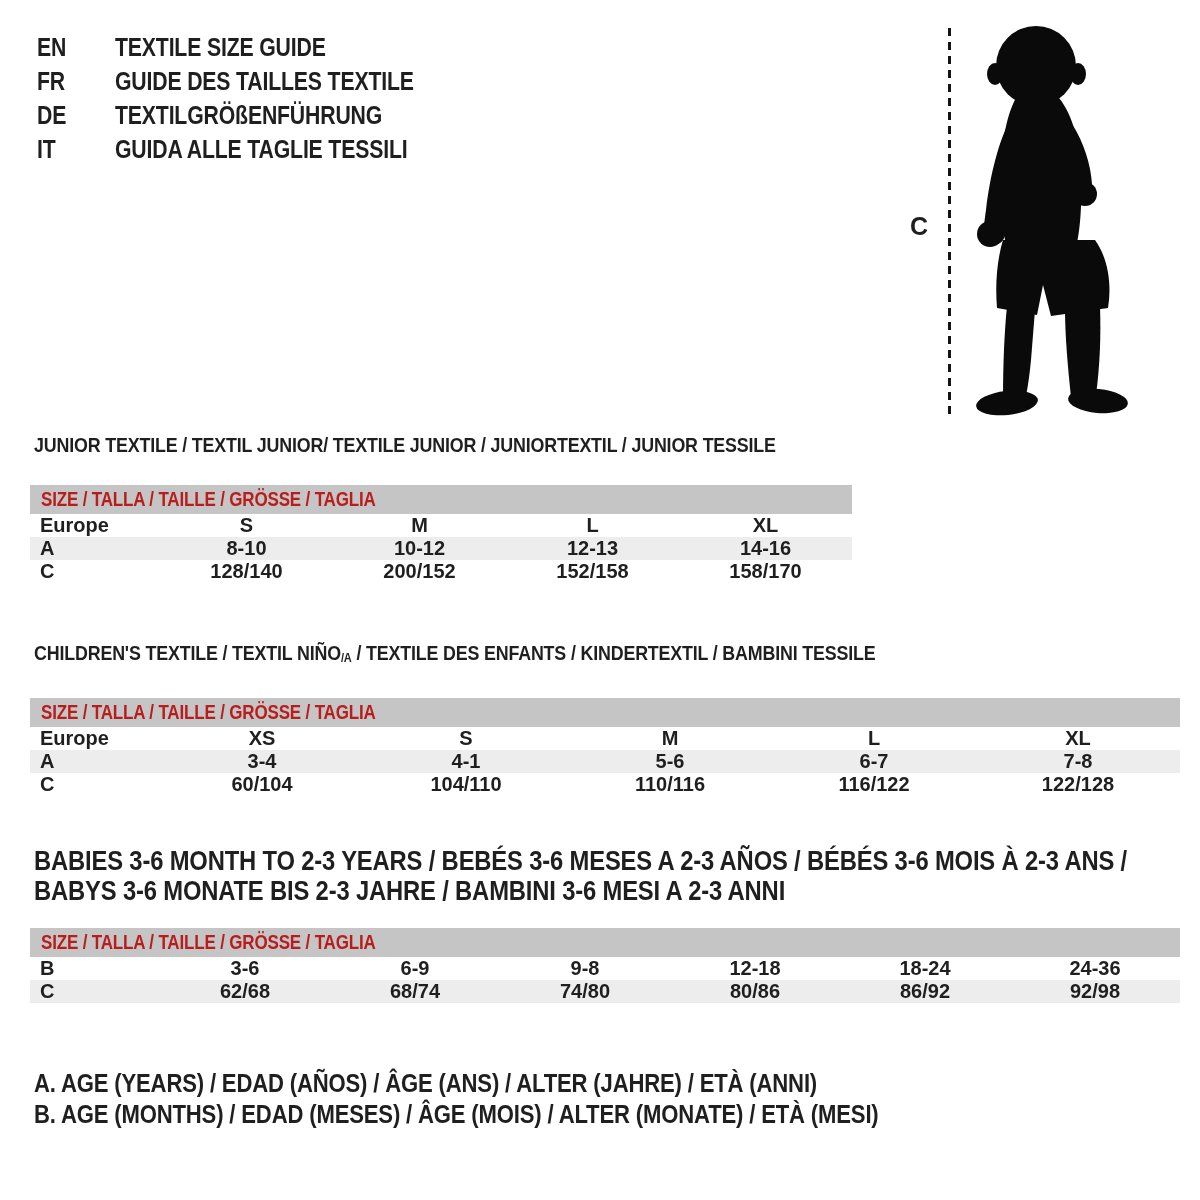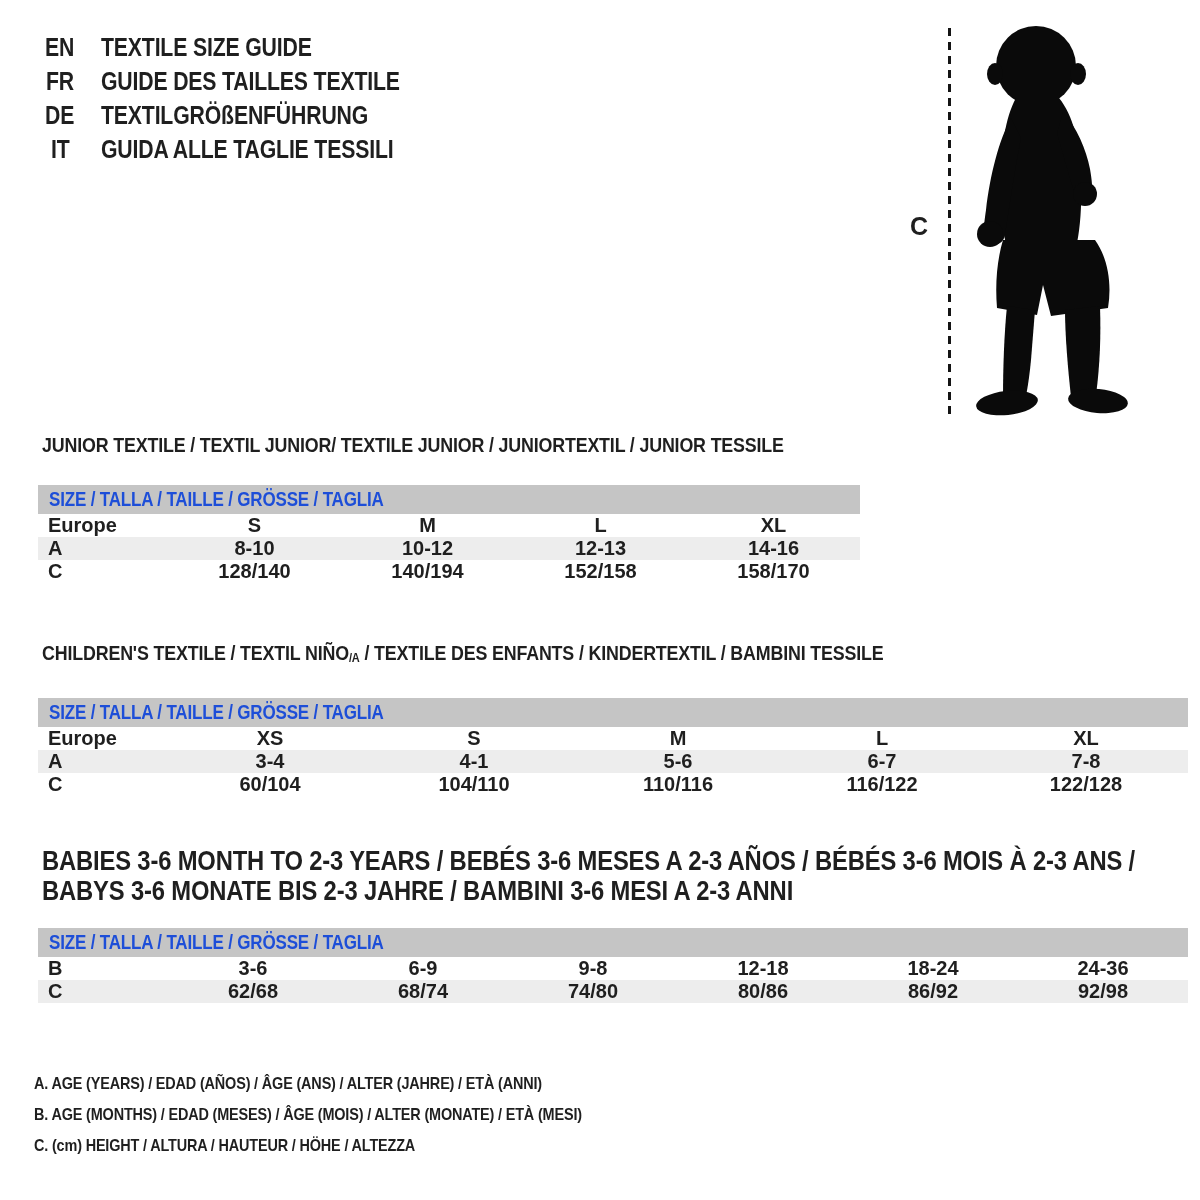--- a/index.html
+++ b/index.html
@@ -5,58 +5,58 @@
   html,body { margin:0; padding:0; background:#ffffff; }
   .page {
     position:relative; width:1200px; height:1200px; background:#ffffff;
     font-family:"Liberation Sans", sans-serif; font-weight:bold; color:#1f1f1f;
     overflow:hidden;
   }
   .cond { display:inline-block; transform:scaleX(0.85); transform-origin:0 50%;
           white-space:nowrap; letter-spacing:-0.2px; }
 
   
-  .lang-block { position:absolute; left:23px; top:30px;text-align:center; }
+  .lang-block { position:absolute; left:37px; top:30px; }
   .lang-row  { display:flex; height:34px; align-items:center; font-size:25px; }
   .lang-code { width:78px; }
   .measure-line {
     position:absolute; left:948px; top:28px; width:3px; height:390px;
     background:repeating-linear-gradient(to bottom, #141414 0 8px, transparent 8px 14px);
   }
   .c-label { position:absolute; left:910px; top:212px; font-size:25px; }
   .silhouette { position:absolute; left:958px; top:18px; }
 
   
-  .section { position:absolute; left:38px; }
+  .section { position:absolute; left:30px; }
   #sec-junior   { top:434px; width:822px;  }
   #sec-children { top:642px; width:1150px; }
   #sec-babies   { top:846px; width:1150px; }
 
   .sec-title { font-size:21px; line-height:22px; margin-left:4px; }
   .sec-title .subp { font-size:0.62em; vertical-align:-0.18em; }
   .title-line { font-size:28px; line-height:30px; margin-left:4px; }
 
   .size-bar {
-    height:29px; background:#c5c5c5; color:#1d4ed8;
+    height:29px; background:#c5c5c5; color:#b91c1c;
     display:flex; align-items:center; padding-left:11px; font-size:20px;
     box-sizing:border-box;
   }
   #sec-junior .size-bar, #sec-children .size-bar { margin-top:29px; }
   #sec-babies .size-bar { margin-top:22px; }
 
   table.size-table { width:100%; border-collapse:collapse; table-layout:fixed; }
   .size-table td { height:20px; padding:0; text-align:center; font-size:20px;
                    font-weight:bold; color:#1f1f1f; vertical-align:middle; }
   .size-table td.lbl { text-align:left; padding-left:10px; }
   .size-table col.c-lbl { width:130px; }
   .size-table tr.shaded td { background:#ededed; }
 
   
   #legend { position:absolute; left:34px; top:1068px; }
-  .legend-line { font-size:17px; line-height:31px; }
+  .legend-line { font-size:26px; line-height:31px; }
 </style>
 </head>
 <body>
 
 <div class="page">
 
   <div class="lang-block">
     <div class="lang-row">
       <span class="lang-code"><span class="cond">EN</span></span>
       <span class="lang-label"><span class="cond">TEXTILE SIZE GUIDE</span></span>
@@ -121,21 +121,21 @@
         <tr class="shaded">
           <td class="lbl">A</td>
           <td>8-10</td>
           <td>10-12</td>
           <td>12-13</td>
           <td>14-16</td>
         </tr>
         <tr>
           <td class="lbl">C</td>
           <td>128/140</td>
-          <td>140/194</td>
+          <td>200/152</td>
           <td>152/158</td>
           <td>158/170</td>
         </tr>
       </tbody>
     </table>
   </section>
 
   <section class="section" id="sec-children">
     <div class="sec-title">
       <span class="cond"><span>CHILDREN'S TEXTILE / TEXTIL NIÑO</span><span class="subp">/A</span><span> / TEXTILE DES ENFANTS / KINDERTEXTIL / BAMBINI TESSILE</span></span>
@@ -224,18 +224,15 @@
     </table>
   </section>
 
   <footer id="legend">
     <div class="legend-line">
       <span class="cond">A. AGE (YEARS) / EDAD (AÑOS) / ÂGE (ANS) / ALTER (JAHRE) / ETÀ (ANNI)</span>
     </div>
     <div class="legend-line">
       <span class="cond">B. AGE (MONTHS) / EDAD (MESES) / ÂGE (MOIS) / ALTER (MONATE) / ETÀ (MESI)</span>
     </div>
-    <div class="legend-line">
-      <span class="cond">C. (cm) HEIGHT / ALTURA / HAUTEUR / HÖHE / ALTEZZA</span>
-    </div>
   </footer>
 
 </div>
 
 </body></html>

